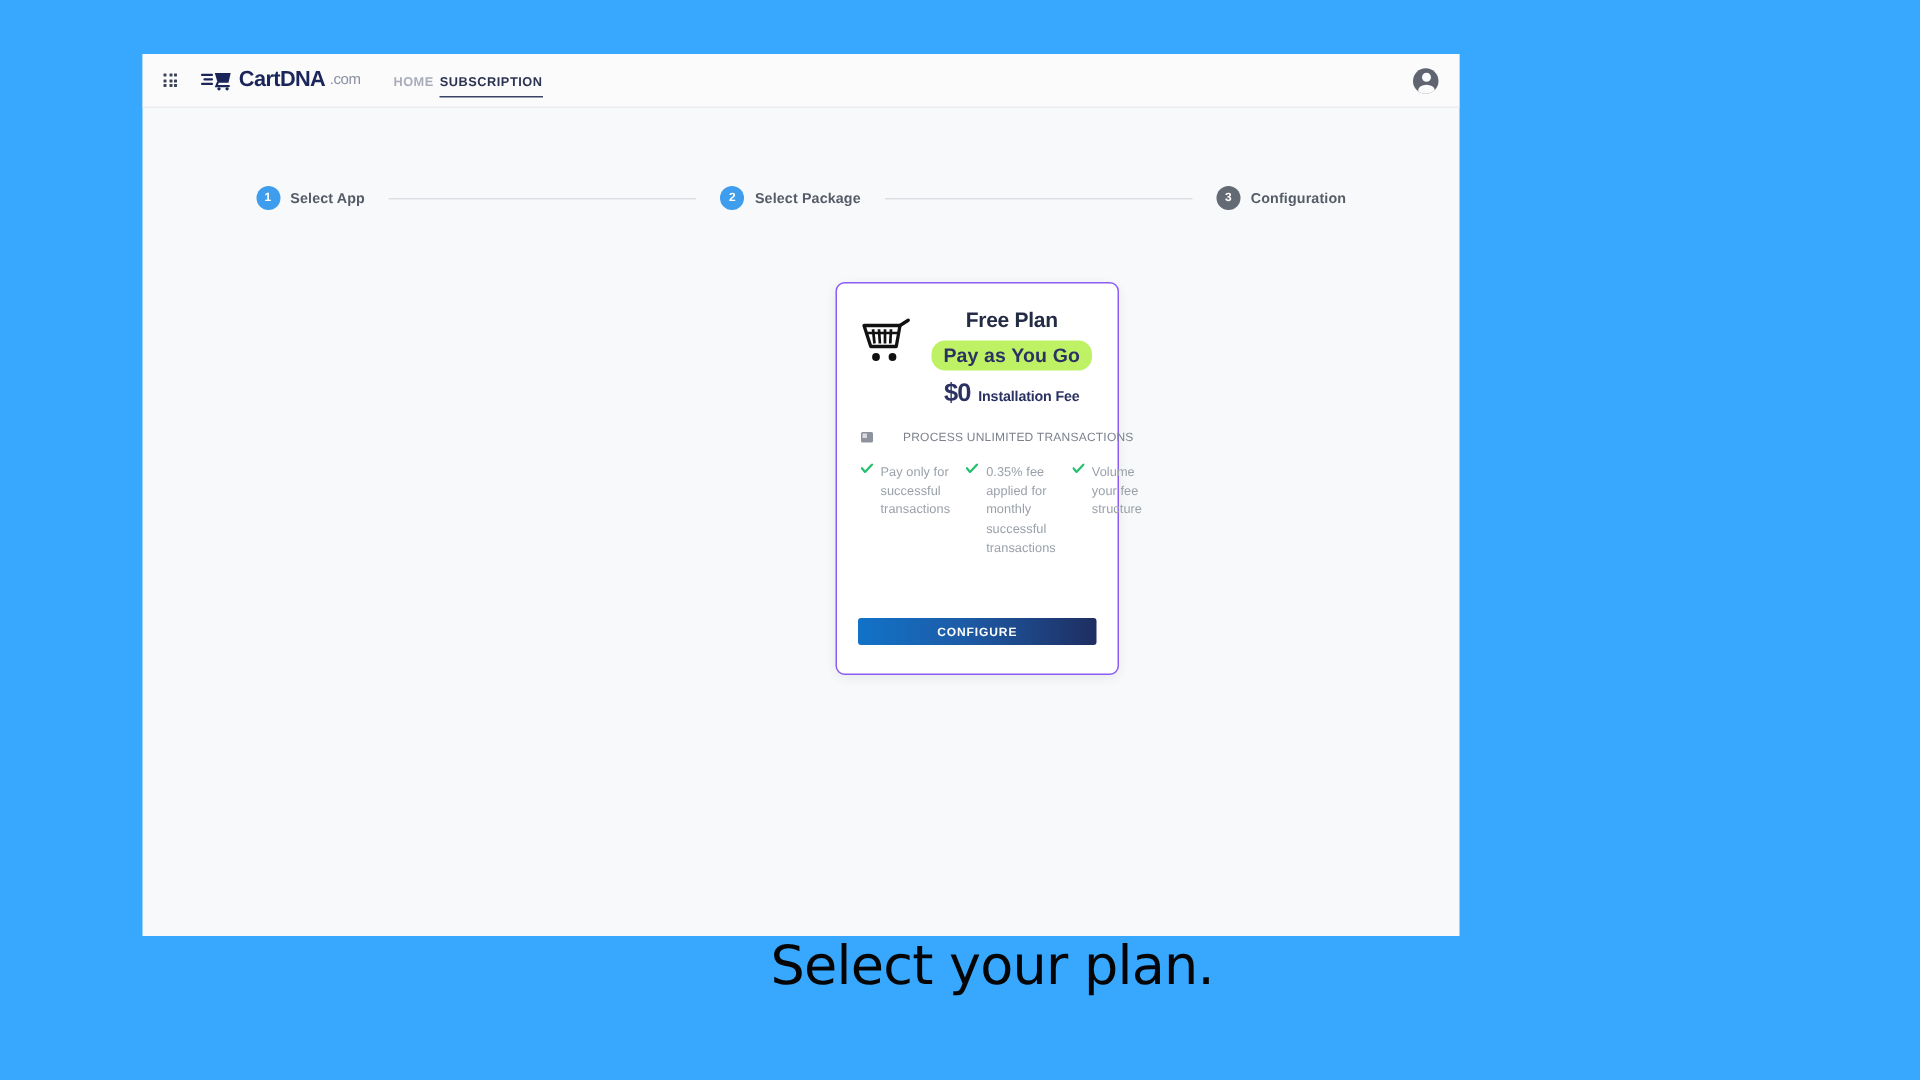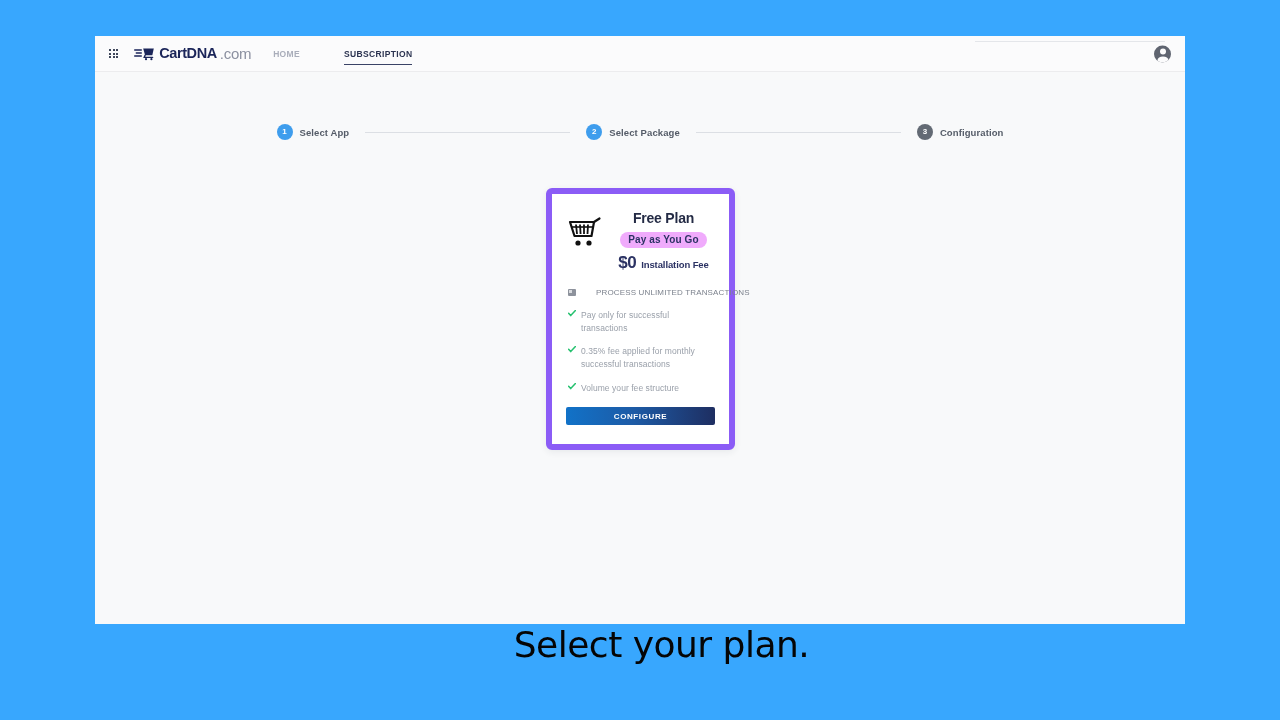--- a/index.html
+++ b/index.html
@@ -7,21 +7,21 @@
     width:1280px; height:720px;
     background:#38a7fe;
     font-family:"Liberation Sans", sans-serif;
     overflow:hidden;
   }
 
   
   #browser-frame {
     position:absolute;
     left:95px; top:36px;
-    width:1090px; height:588px;
+    width:878px; height:588px;
     background:#f8f9fa;
     overflow:hidden;
   }
 
   
   #app-header {
     position:relative;
     height:36px;
     background:#fbfbfc;
     border-bottom:1px solid #ececee;
@@ -39,30 +39,30 @@
   }
   #apps-grid-icon i { background:#3b4357; width:2px; height:2px; border-radius:0.3px; }
 
   #brand-logo { display:flex; align-items:center; gap:3px; margin-right:22px; cursor:pointer; }
   .logo-mark { display:block; }
   .brand-name {
     font-size:14.5px; font-weight:bold; letter-spacing:-0.4px;
     color:#1b2559; line-height:1;
   }
   .brand-tld {
-    font-size:15px; color:#8b90a0; letter-spacing:-0.3px; line-height:1;
+    font-size:10px; color:#8b90a0; letter-spacing:-0.3px; line-height:1;
   }
 
   #main-nav { display:flex; align-items:center; gap:4px; height:100%; }
   .nav-item {
     font-size:8.5px; font-weight:bold; letter-spacing:0.35px;
     color:#a9adba; text-transform:uppercase; cursor:pointer;
     position:relative; padding:12px 0 11px;
   }
-  .nav-item.active { color:#2b3350;margin-left:40px; }
+  .nav-item.active { color:#2b3350; }
   .nav-item.active::after {
     content:""; position:absolute; left:0; right:0; bottom:5px;
     height:1.5px; background:#3a4366;
   }
 
   #header-artifact-line {
     position:absolute; left:880px; top:5px; width:190px; height:1px;
     background:#e4e6ea;
   }
 
@@ -101,42 +101,42 @@
     font-size:9.5px; font-weight:bold; letter-spacing:0.1px;
     color:#555c68; white-space:nowrap;
   }
   .step-connector {
     width:205px; height:1px; background:#dcdfe4; margin:0 16px;
   }
 
   
   #plan-card {
     position:absolute;
-    left:451px; top:152px;
+    left:462px; top:152px;
     width:189px; height:262px;
     background:#ffffff;
-    border:6px solid #8b5cf6;
+    border:1px solid #8b5cf6;
     border-radius:6px;
     box-shadow:0 2px 7px rgba(40,50,70,0.08);
     padding:16px 16px 0;
   }
 
   #plan-head { display:flex; align-items:flex-start; gap:8px; }
   #cart-illustration { flex-shrink:0; margin-top:6px; }
   #plan-head-text { flex:1; display:flex; flex-direction:column; align-items:center; }
 
   #plan-title {
     font-size:14px; font-weight:bold; color:#242b45;
     letter-spacing:-0.2px; line-height:1.2;
   }
   #plan-badge {
     margin-top:5px;
-    background:#f0abfc; border-radius:9px;
+    background:#bef264; border-radius:9px;
     padding:2.5px 8px;
-    font-size:10px; font-weight:bold; color:#2b3263;
+    font-size:13px; font-weight:bold; color:#2b3263;
     letter-spacing:0.1px; white-space:nowrap;
   }
   #plan-price-row {
     margin-top:5px; display:flex; align-items:baseline; gap:5px;
   }
   #plan-price { font-size:17px; font-weight:bold; color:#2b3263; letter-spacing:-0.5px; }
   #plan-price-note { font-size:9.5px; font-weight:bold; color:#2b3263; letter-spacing:-0.1px; }
 
   #plan-tagline-row {
     display:flex; align-items:center; gap:20px;
@@ -149,21 +149,21 @@
     position:relative; flex-shrink:0;
   }
   #screen-icon::after {
     content:""; position:absolute; left:1.2px; top:1.2px;
     width:3px; height:3px; background:#d9dbdf;
   }
   #plan-tagline {
     font-size:8px; color:#7c828d; letter-spacing:0.15px; white-space:nowrap;
   }
 
-  #feature-list { margin-top:12px; display:flex; flex-direction:column; gap:11px; }
+  #feature-list { margin-top:12px; display:flex; flex-direction:row; gap:11px; }
   .feature-item { display:flex; gap:5px; align-items:flex-start; }
   .check-icon { flex-shrink:0; margin-top:1px; }
   .feature-text {
     font-size:8.5px; color:#9aa0aa; line-height:1.5; letter-spacing:0.05px;
   }
 
   #configure-button {
     position:absolute; left:14px; right:14px; bottom:19px;
     height:18px;
     background:linear-gradient(90deg,#1172c8 0%,#1d5ba6 45%,#1e2e61 100%);

